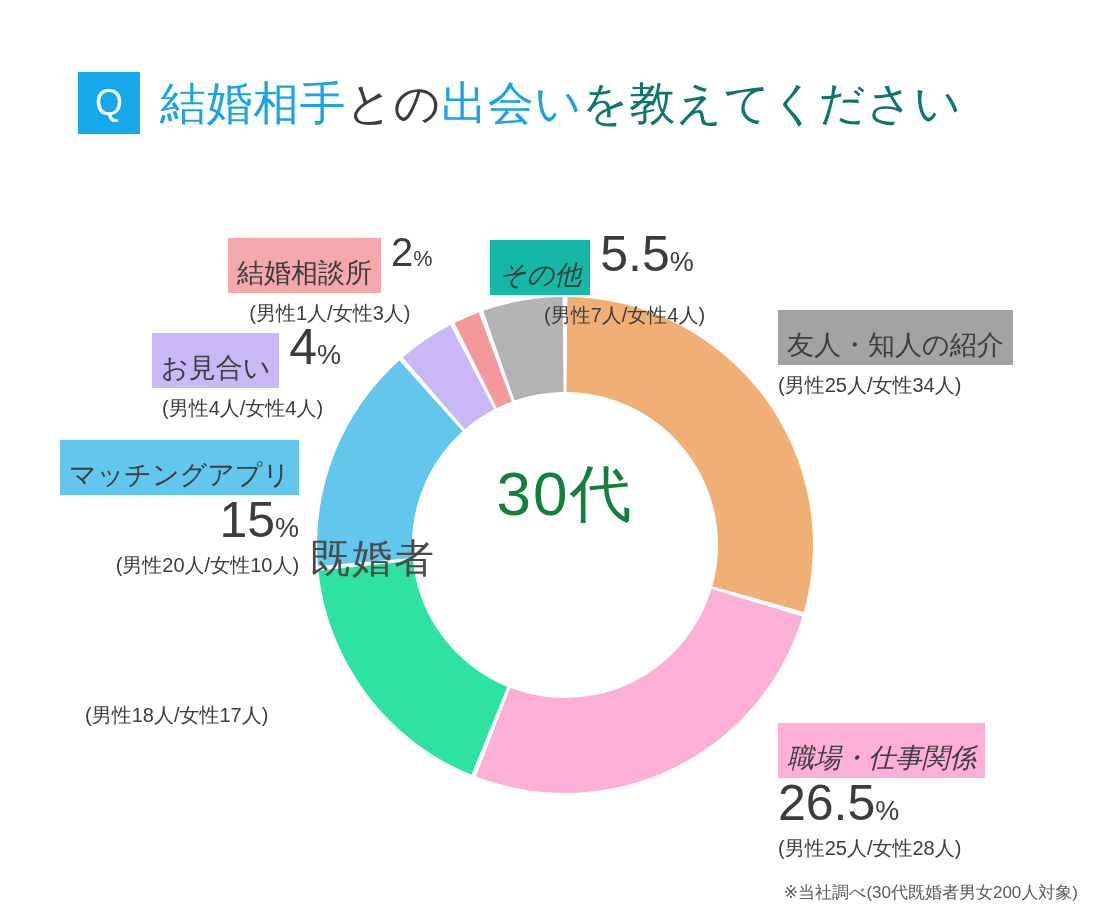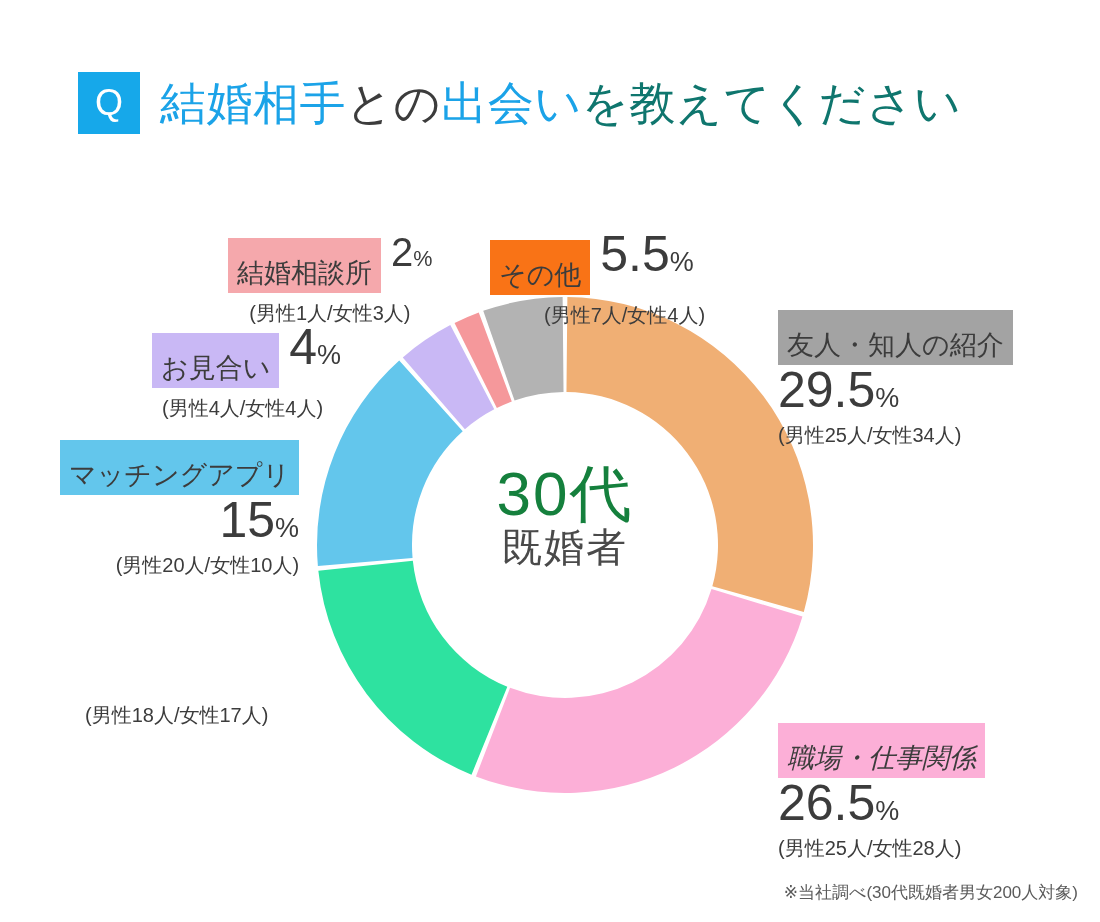--- a/index.html
+++ b/index.html
@@ -63,23 +63,23 @@
     width: 510px;
     text-align: center;
     font-size: 62px;
     color: #15803d;
     line-height: 1;
     letter-spacing: 2px;
   }
   .center-sub {
     position: absolute;
     left: 0;
-    top: 237px;
+    top: 248px;
     width: 510px;
-    text-align: center;
+    text-align: left;
     font-size: 40px;
     color: #4a4a4a;
     line-height: 1;
     letter-spacing: 2px;
   }
 
   
   .callout { position: absolute; }
   .chip {
     display: inline-block;
@@ -176,21 +176,21 @@
 <div class="callout" id="callout-konkatsu">
   <div class="row-inline">
     <span class="chip" style="background: rgb(245, 168, 172);">結婚相談所</span>
     <span class="pct"><span>2</span><span class="unit">%</span></span>
   </div>
   <div class="sub">(男性1人/女性3人)</div>
 </div>
 
 <div class="callout" id="callout-sonota">
   <div class="row-inline">
-    <span class="chip" style="background: #f97316;">その他</span>
+    <span class="chip" style="background: #14b8a6; font-style: italic;">その他</span>
     <span class="pct big"><span>5.5</span><span class="unit">%</span></span>
   </div>
   <div class="sub">(男性7人/女性4人)</div>
 </div>
 
 <div class="callout" id="callout-omiai">
   <div class="row-inline">
     <span class="chip" style="background: rgb(201, 184, 245);">お見合い</span>
     <span class="pct big"><span>4</span><span class="unit">%</span></span>
   </div>
@@ -211,23 +211,20 @@
 
 <div class="callout" id="callout-gakusei">
   <div class="sub">(男性18人/女性17人)</div>
 </div>
 
 <div class="callout" id="callout-yujin">
   <div class="stack">
     <div>
       <span class="chip" style="background: #a3a3a3;">友人・知人の紹介</span>
     </div>
-    <div>
-      <span class="pct big"><span>29.5</span><span class="unit">%</span></span>
-    </div>
   </div>
   <div class="sub">(男性25人/女性34人)</div>
 </div>
 
 <div class="callout" id="callout-shokuba">
   <div class="stack">
     <div>
       <span class="chip" style="background: rgb(252, 175, 215); font-style: italic;">職場・仕事関係</span>
     </div>
     <div>

